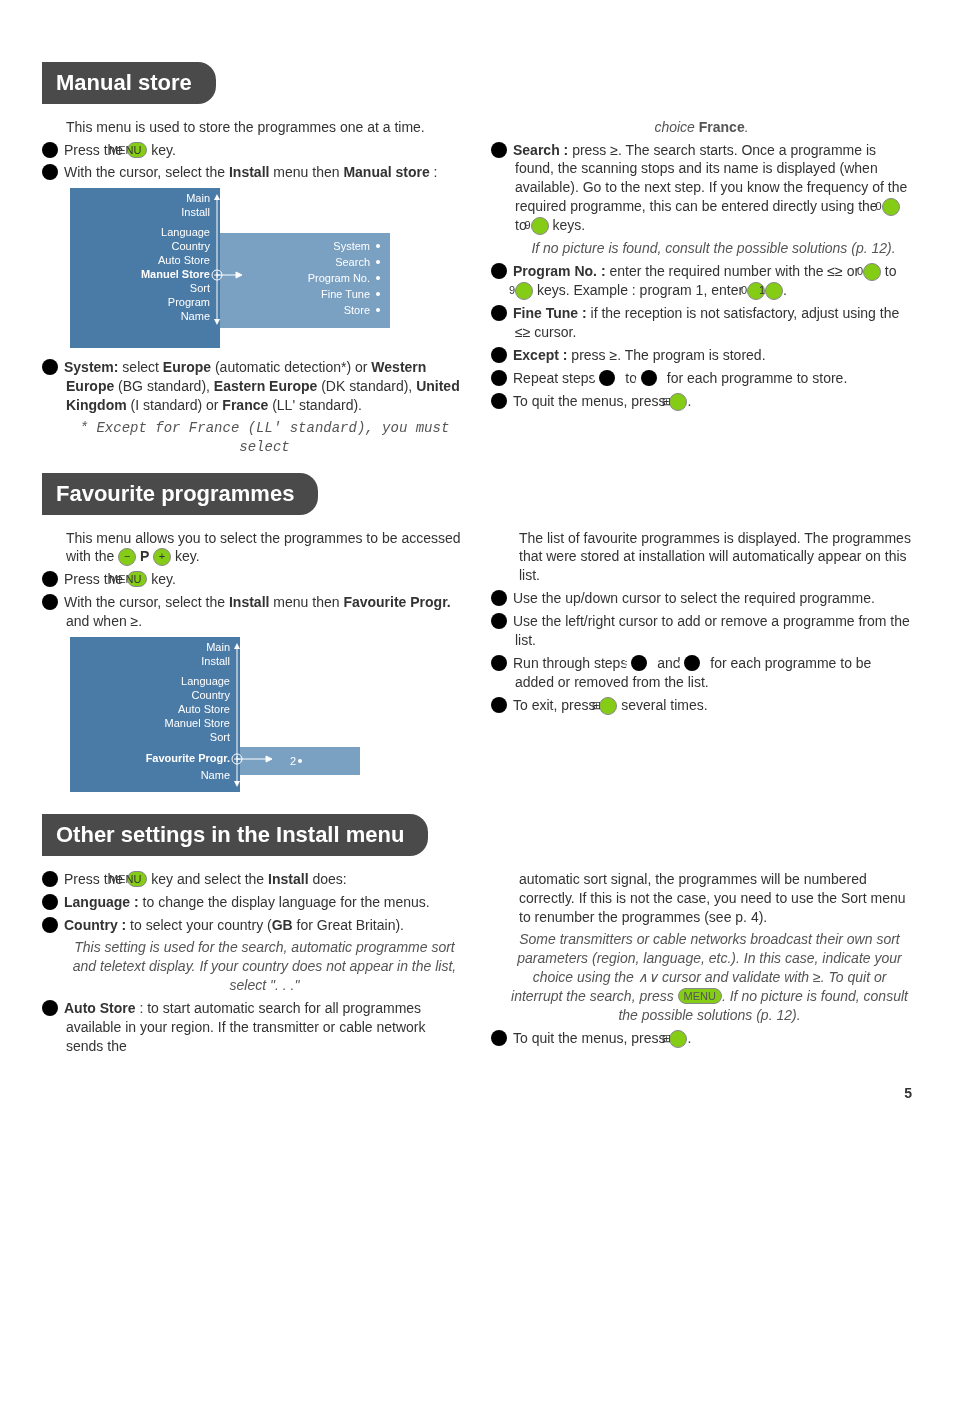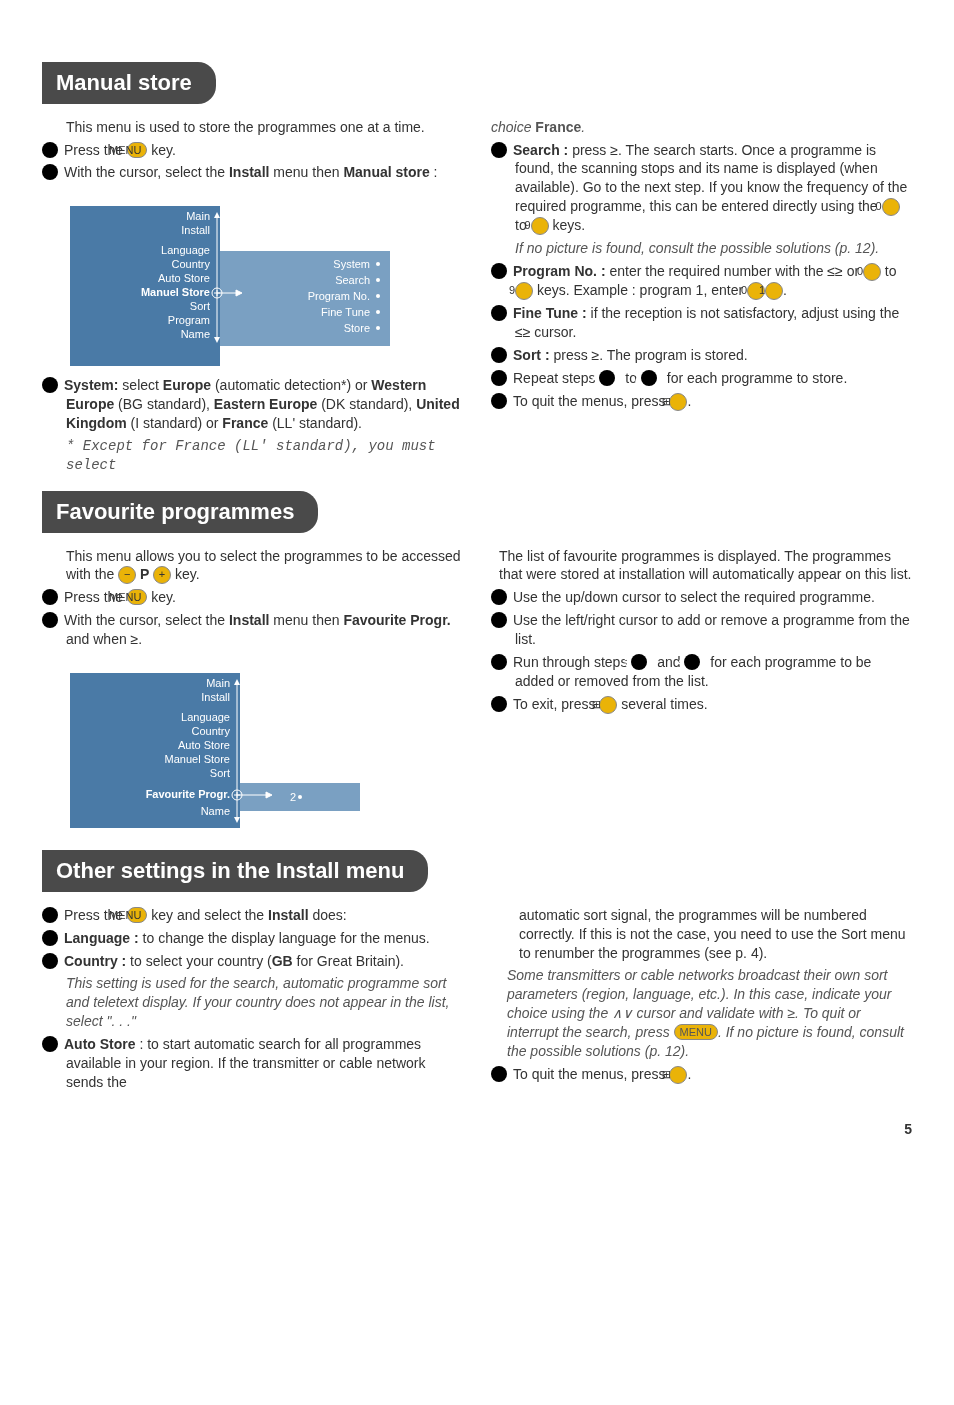--- a/index.html
+++ b/index.html
@@ -42,35 +42,35 @@
     line-height: 16px;
     margin-right: 6px;
     vertical-align: 1px;
   }
   .key {
     display: inline-block;
     border: 1px solid #888;
     border-radius: 9px;
     padding: 0 5px;
     font-size: 11px;
-    background: #eab308;
+    background: #84cc16;
     vertical-align: 1px;
     line-height: 14px;
   }
   .key.circle {
     width: 16px;
     height: 16px;
     border-radius: 50%;
     padding: 0;
     text-align: center;
   }
-  .italic { font-style: italic; color: #555; }
+  .italic { font-style: italic; color: #555; text-align: center; }
   .b { font-weight: bold; }
   .menubox {
-    margin: 24px 0 10px 28px;
+    margin: 6px 0 10px 28px;
   }
   .menubox svg { display: block; }
   .step {
     margin: 4px 0;
     padding-left: 24px;
     text-indent: -24px;
   }
   .intro {
     margin: 4px 0 4px 24px;
   }
@@ -162,21 +162,21 @@
 
     <div class="step">
       <span class="num">5</span><span class="b">Program No. :</span><span> enter the required number with the ≤≥ or </span><span class="key circle">0</span><span> to </span><span class="key circle">9</span><span> keys. Example : program 1, enter </span><span class="key circle">0</span><span class="key circle">1</span>.
     </div>
 
     <div class="step">
       <span class="num">6</span><span class="b">Fine Tune :</span><span> if the reception is not satisfactory, adjust using the ≤≥ cursor.</span>
     </div>
 
     <div class="step">
-      <span class="num">7</span><span class="b">Sort :</span><span> press ≥. The program is stored.</span>
+      <span class="num">7</span><span class="b">Except :</span><span> press ≥. The program is stored.</span>
     </div>
 
     <div class="step">
       <span class="num">8</span><span>Repeat steps </span><span class="num">4</span><span> to </span><span class="num">7</span><span> for each programme to store.</span>
     </div>
 
     <div class="step">
       <span class="num">9</span><span>To quit the menus, press </span><span class="key circle">⊞</span><span>.</span>
     </div>
   </div>
@@ -224,21 +224,21 @@
             <polygon points="202,122 196,119 196,125"></polygon>
           </g>
         <circle cx="167" cy="122" r="5" fill="none" stroke="#fff"></circle>
           <line x1="164" y1="122" x2="170" y2="122" stroke="#fff"></line>
           <line x1="167" y1="119" x2="167" y2="125" stroke="#fff"></line>
       </svg>
     </div>
   </div>
 
   <div class="col">
-    <div class="intro" style="margin-left:8px;">The list of favourite programmes is displayed. The programmes that were stored at installation will automatically appear on this list.</div>
+    <div class="intro" style="margin-left:28px;">The list of favourite programmes is displayed. The programmes that were stored at installation will automatically appear on this list.</div>
 
     <div class="step">
       <span class="num">3</span><span>Use the up/down cursor to select the required programme.</span>
     </div>
     <div class="step">
       <span class="num">4</span><span>Use the left/right cursor to add or remove a programme from the list.</span>
     </div>
     <div class="step">
       <span class="num">5</span><span>Run through steps </span><span class="num">3</span><span> and </span><span class="num">4</span><span> for each programme to be added or removed from the list.</span>
     </div>

